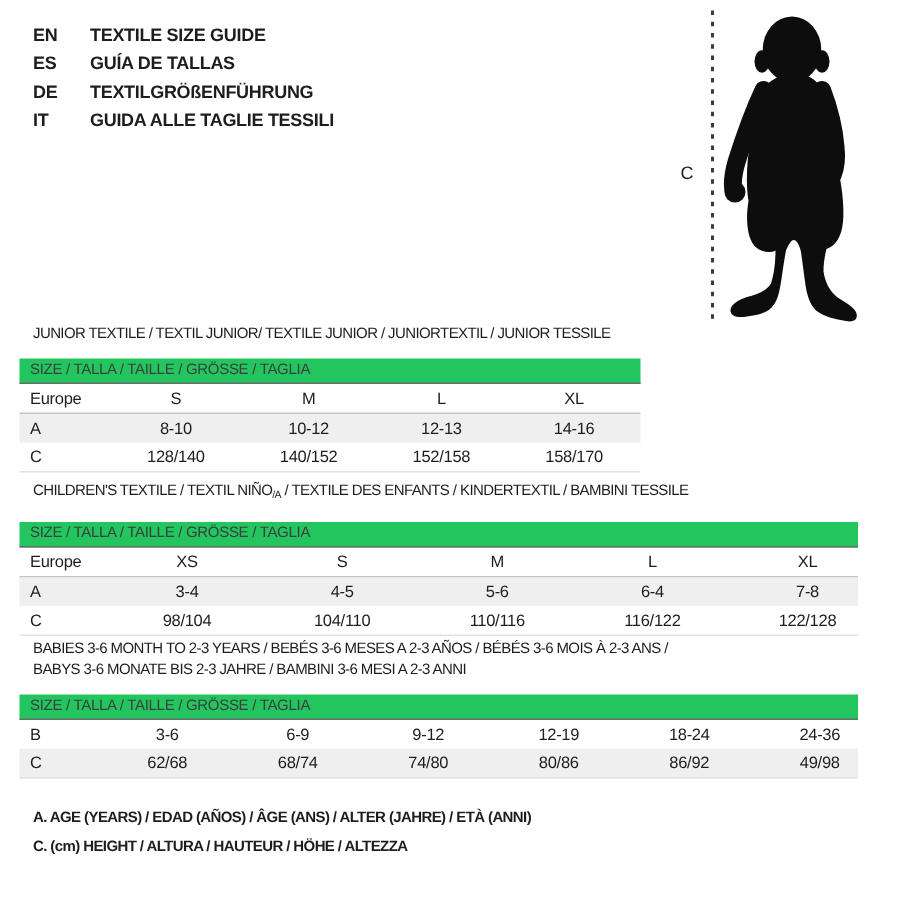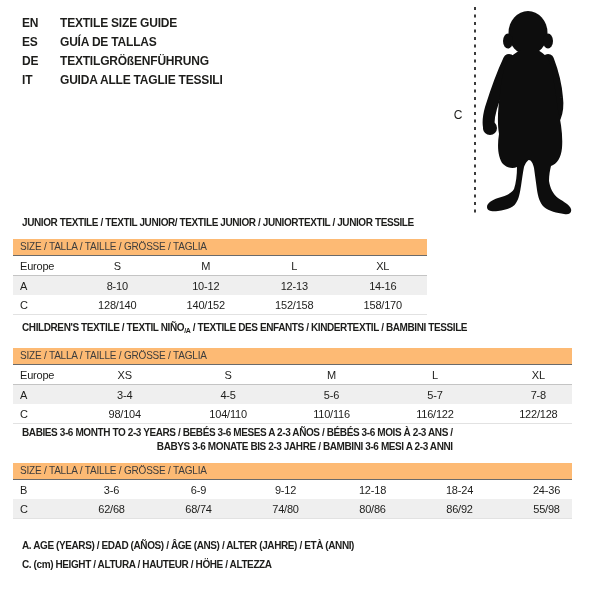--- a/index.html
+++ b/index.html
@@ -9,32 +9,32 @@
   
   .lang-block { position:absolute; left:22px; top:13px; }
   .lang-row { display:flex; height:19px; align-items:center; font-weight:bold; font-size:12px; letter-spacing:-0.2px; white-space:nowrap; }
   .lang-code { width:38px; flex:0 0 38px; }
 
   
   .figure-wrap { position:absolute; left:445px; top:0; width:155px; height:230px; }
   .figure-label { position:absolute; left:4px; top:108px; width:18px; text-align:center; font-size:12px; color:#1d1d1b; }
 
   
-  .sec-title { position:absolute; left:22px; font-weight:bold; font-size:10px; letter-spacing:-0.4px; white-space:nowrap;text-align:right; }
+  .sec-title { position:absolute; left:22px; font-weight:normal; font-size:10px; letter-spacing:-0.4px; white-space:nowrap; }
   .sec-title .sub { font-size:7px; vertical-align:-2px; }
   .title-junior { top:217px; }
   .title-children { top:322px; }
   .title-babies { top:426px; line-height:13.5px; }
 
   
   .size-table { position:absolute; left:13px; }
   .t1 { top:239px; width:414px; }
   .t2 { top:348px; width:577px; }
   .t3 { top:463px; width:577px; }
-  .size-bar { height:17px; line-height:16px; background:#fdba74; border-bottom:1px solid #6a6a6a;
+  .size-bar { height:17px; line-height:16px; background:#22c55e; border-bottom:1px solid #6a6a6a;
               color:#3d3d3d; font-size:10px; letter-spacing:-0.2px; padding-left:7px; box-sizing:border-box; white-space:nowrap; }
   .trow { display:flex; align-items:center; height:19px; font-size:11px; letter-spacing:-0.2px; }
   .trow.head { border-bottom:1px solid #c4c4c4;align-items:center; }
   .trow.shade { background:#efefef; }
   .trow.bottom { border-bottom:1px solid #e2e2e2; }
   .cell { flex:1; text-align:center; white-space:nowrap; }
   .c0 { flex:0 0 60px; text-align:left; padding-left:7px; box-sizing:border-box; }
   .t3 .c0 { flex:0 0 55px; }
 
   
@@ -129,21 +129,21 @@
       <span class="cell">S</span>
       <span class="cell">M</span>
       <span class="cell">L</span>
       <span class="cell">XL</span>
     </div>
     <div class="trow shade">
       <span class="cell c0">A</span>
       <span class="cell">3-4</span>
       <span class="cell">4-5</span>
       <span class="cell">5-6</span>
-      <span class="cell">5-7</span>
+      <span class="cell">6-4</span>
       <span class="cell">7-8</span>
     </div>
     <div class="trow bottom">
       <span class="cell c0">C</span>
       <span class="cell">98/104</span>
       <span class="cell">104/110</span>
       <span class="cell">110/116</span>
       <span class="cell">116/122</span>
       <span class="cell">122/128</span>
     </div>
@@ -153,32 +153,32 @@
     <div>BABIES 3-6 MONTH TO 2-3 YEARS / BEBÉS 3-6 MESES A 2-3 AÑOS / BÉBÉS 3-6 MOIS À 2-3 ANS /</div>
     <div>BABYS 3-6 MONATE BIS 2-3 JAHRE / BAMBINI 3-6 MESI A 2-3 ANNI</div>
   </div>
   <div class="size-table t3">
     <div class="size-bar">SIZE / TALLA / TAILLE / GRÖSSE / TAGLIA</div>
     <div class="trow">
       <span class="cell c0">B</span>
       <span class="cell">3-6</span>
       <span class="cell">6-9</span>
       <span class="cell">9-12</span>
-      <span class="cell">12-18</span>
+      <span class="cell">12-19</span>
       <span class="cell">18-24</span>
       <span class="cell">24-36</span>
     </div>
     <div class="trow shade bottom">
       <span class="cell c0">C</span>
       <span class="cell">62/68</span>
       <span class="cell">68/74</span>
       <span class="cell">74/80</span>
       <span class="cell">80/86</span>
       <span class="cell">86/92</span>
-      <span class="cell">55/98</span>
+      <span class="cell">49/98</span>
     </div>
   </div>
 
   <div class="notes">
     <div class="note-line">A. AGE (YEARS) / EDAD (AÑOS) / ÂGE (ANS) / ALTER (JAHRE) / ETÀ (ANNI)</div>
     <div class="note-line">C. (cm) HEIGHT / ALTURA / HAUTEUR / HÖHE / ALTEZZA</div>
   </div>
 
 </div>
 

